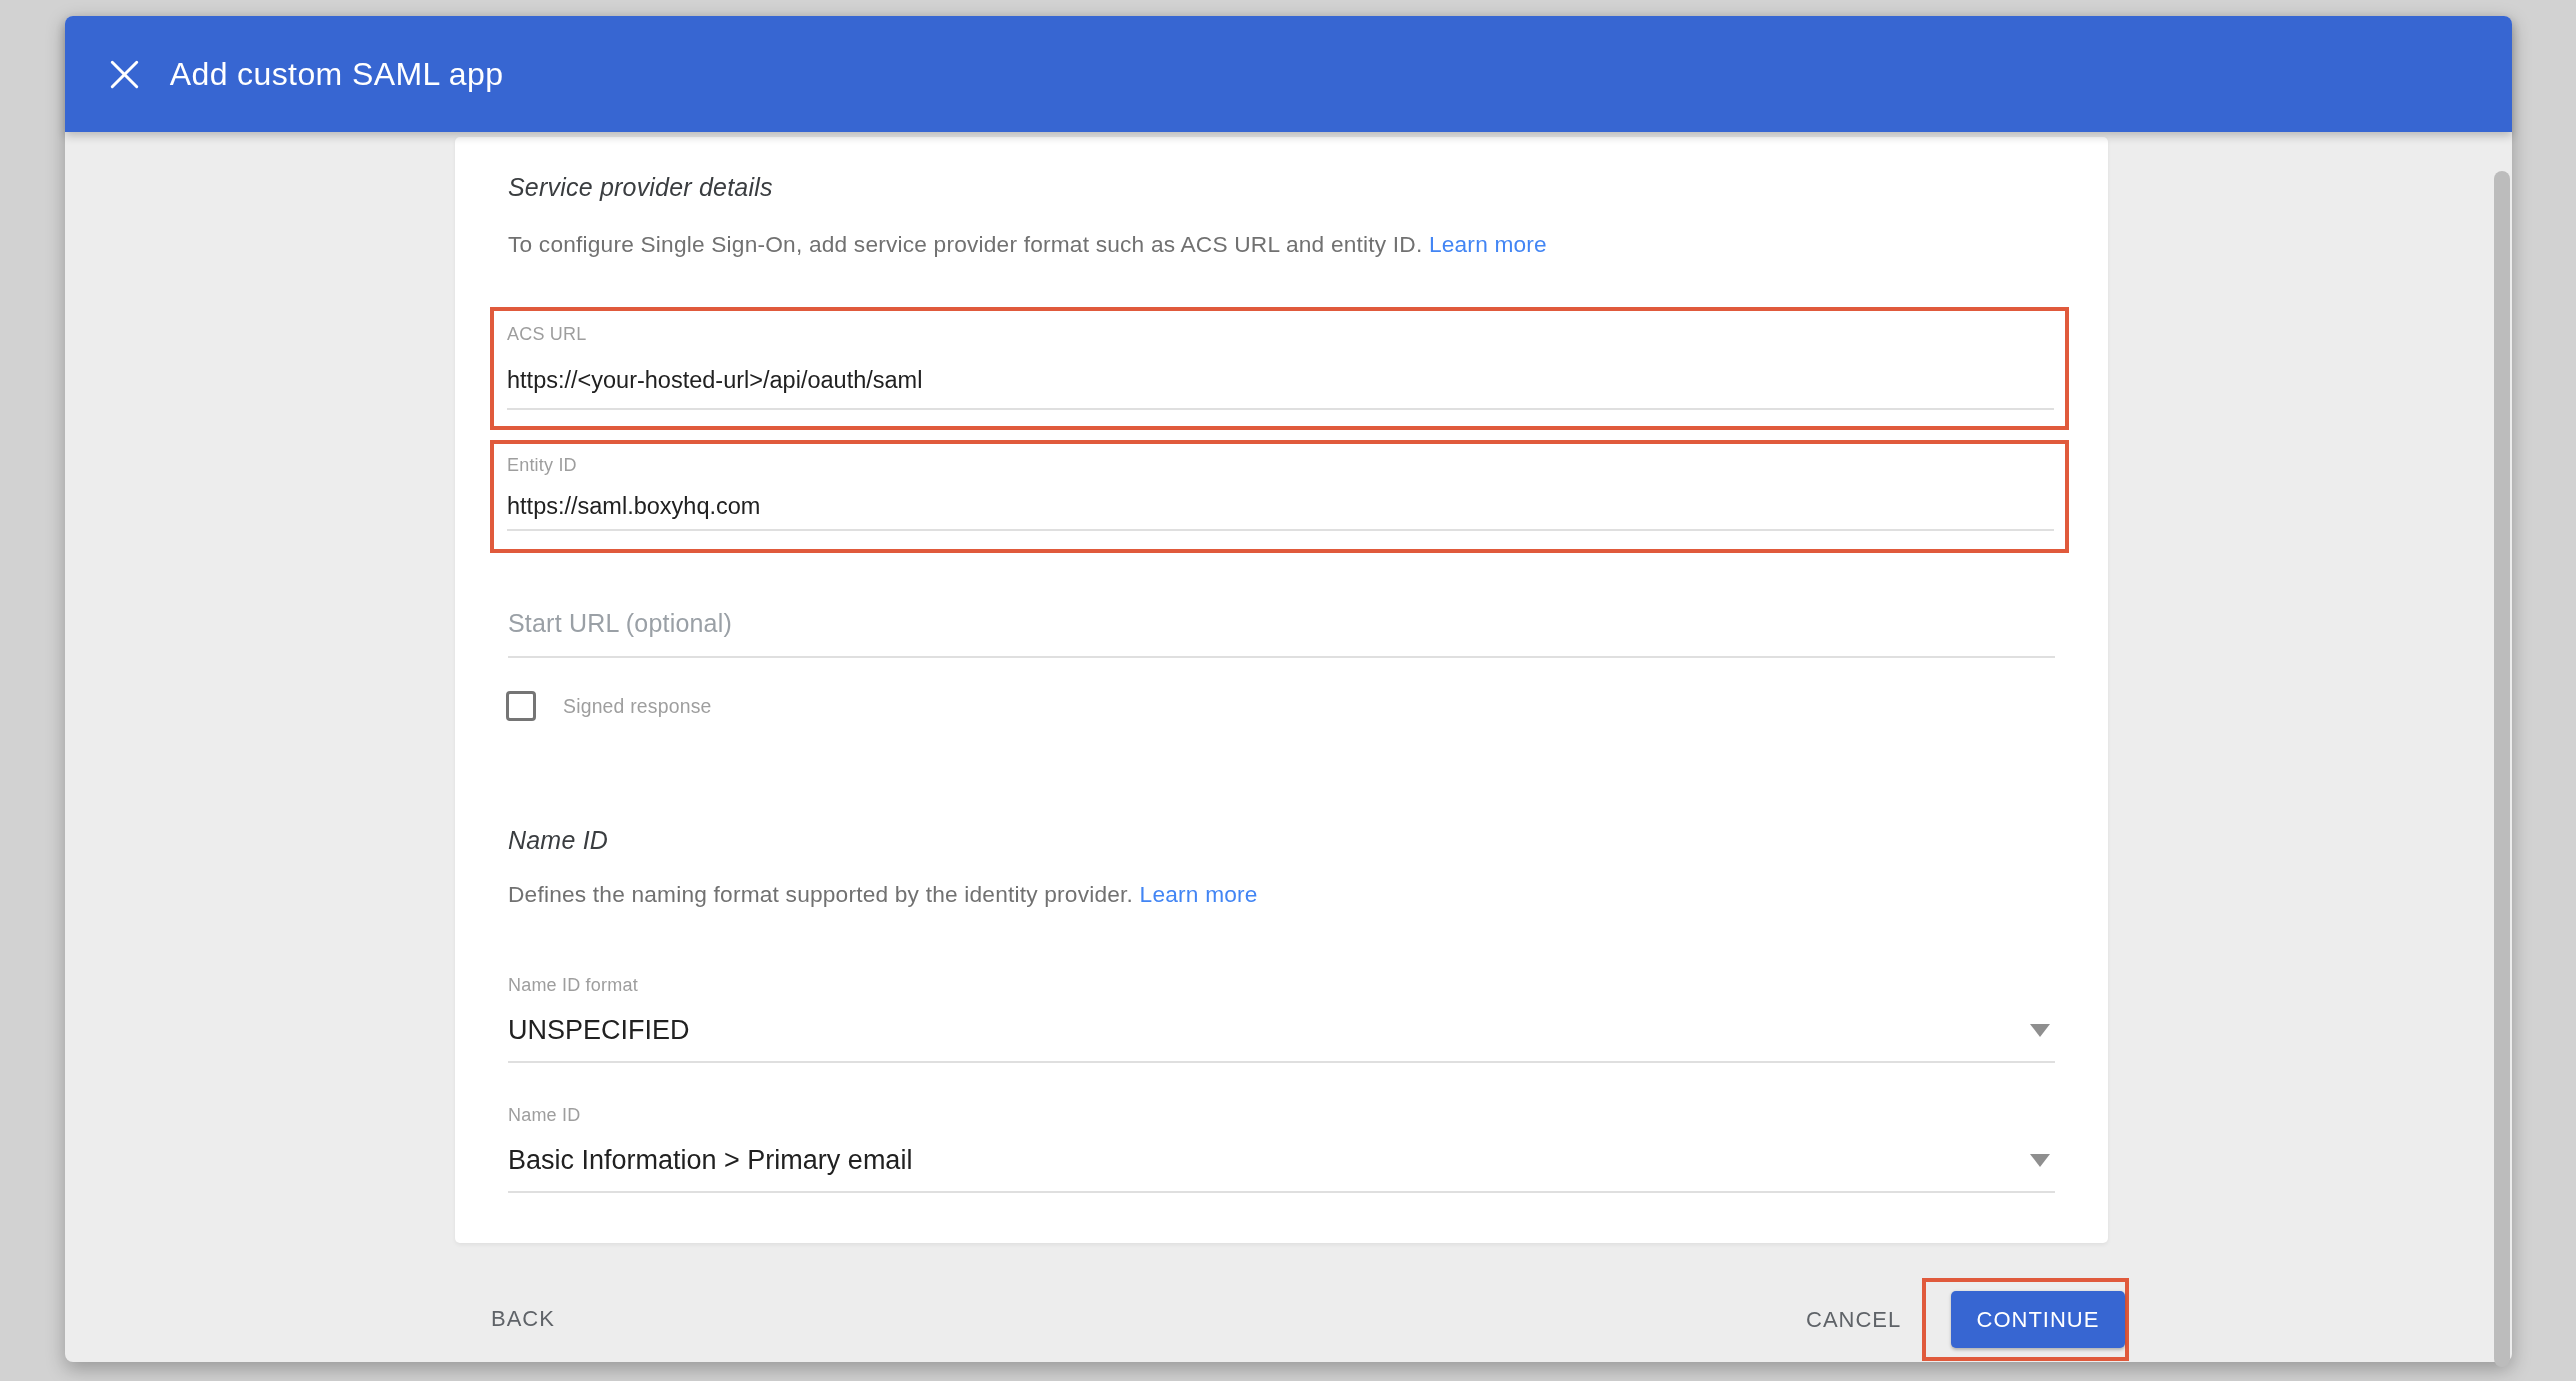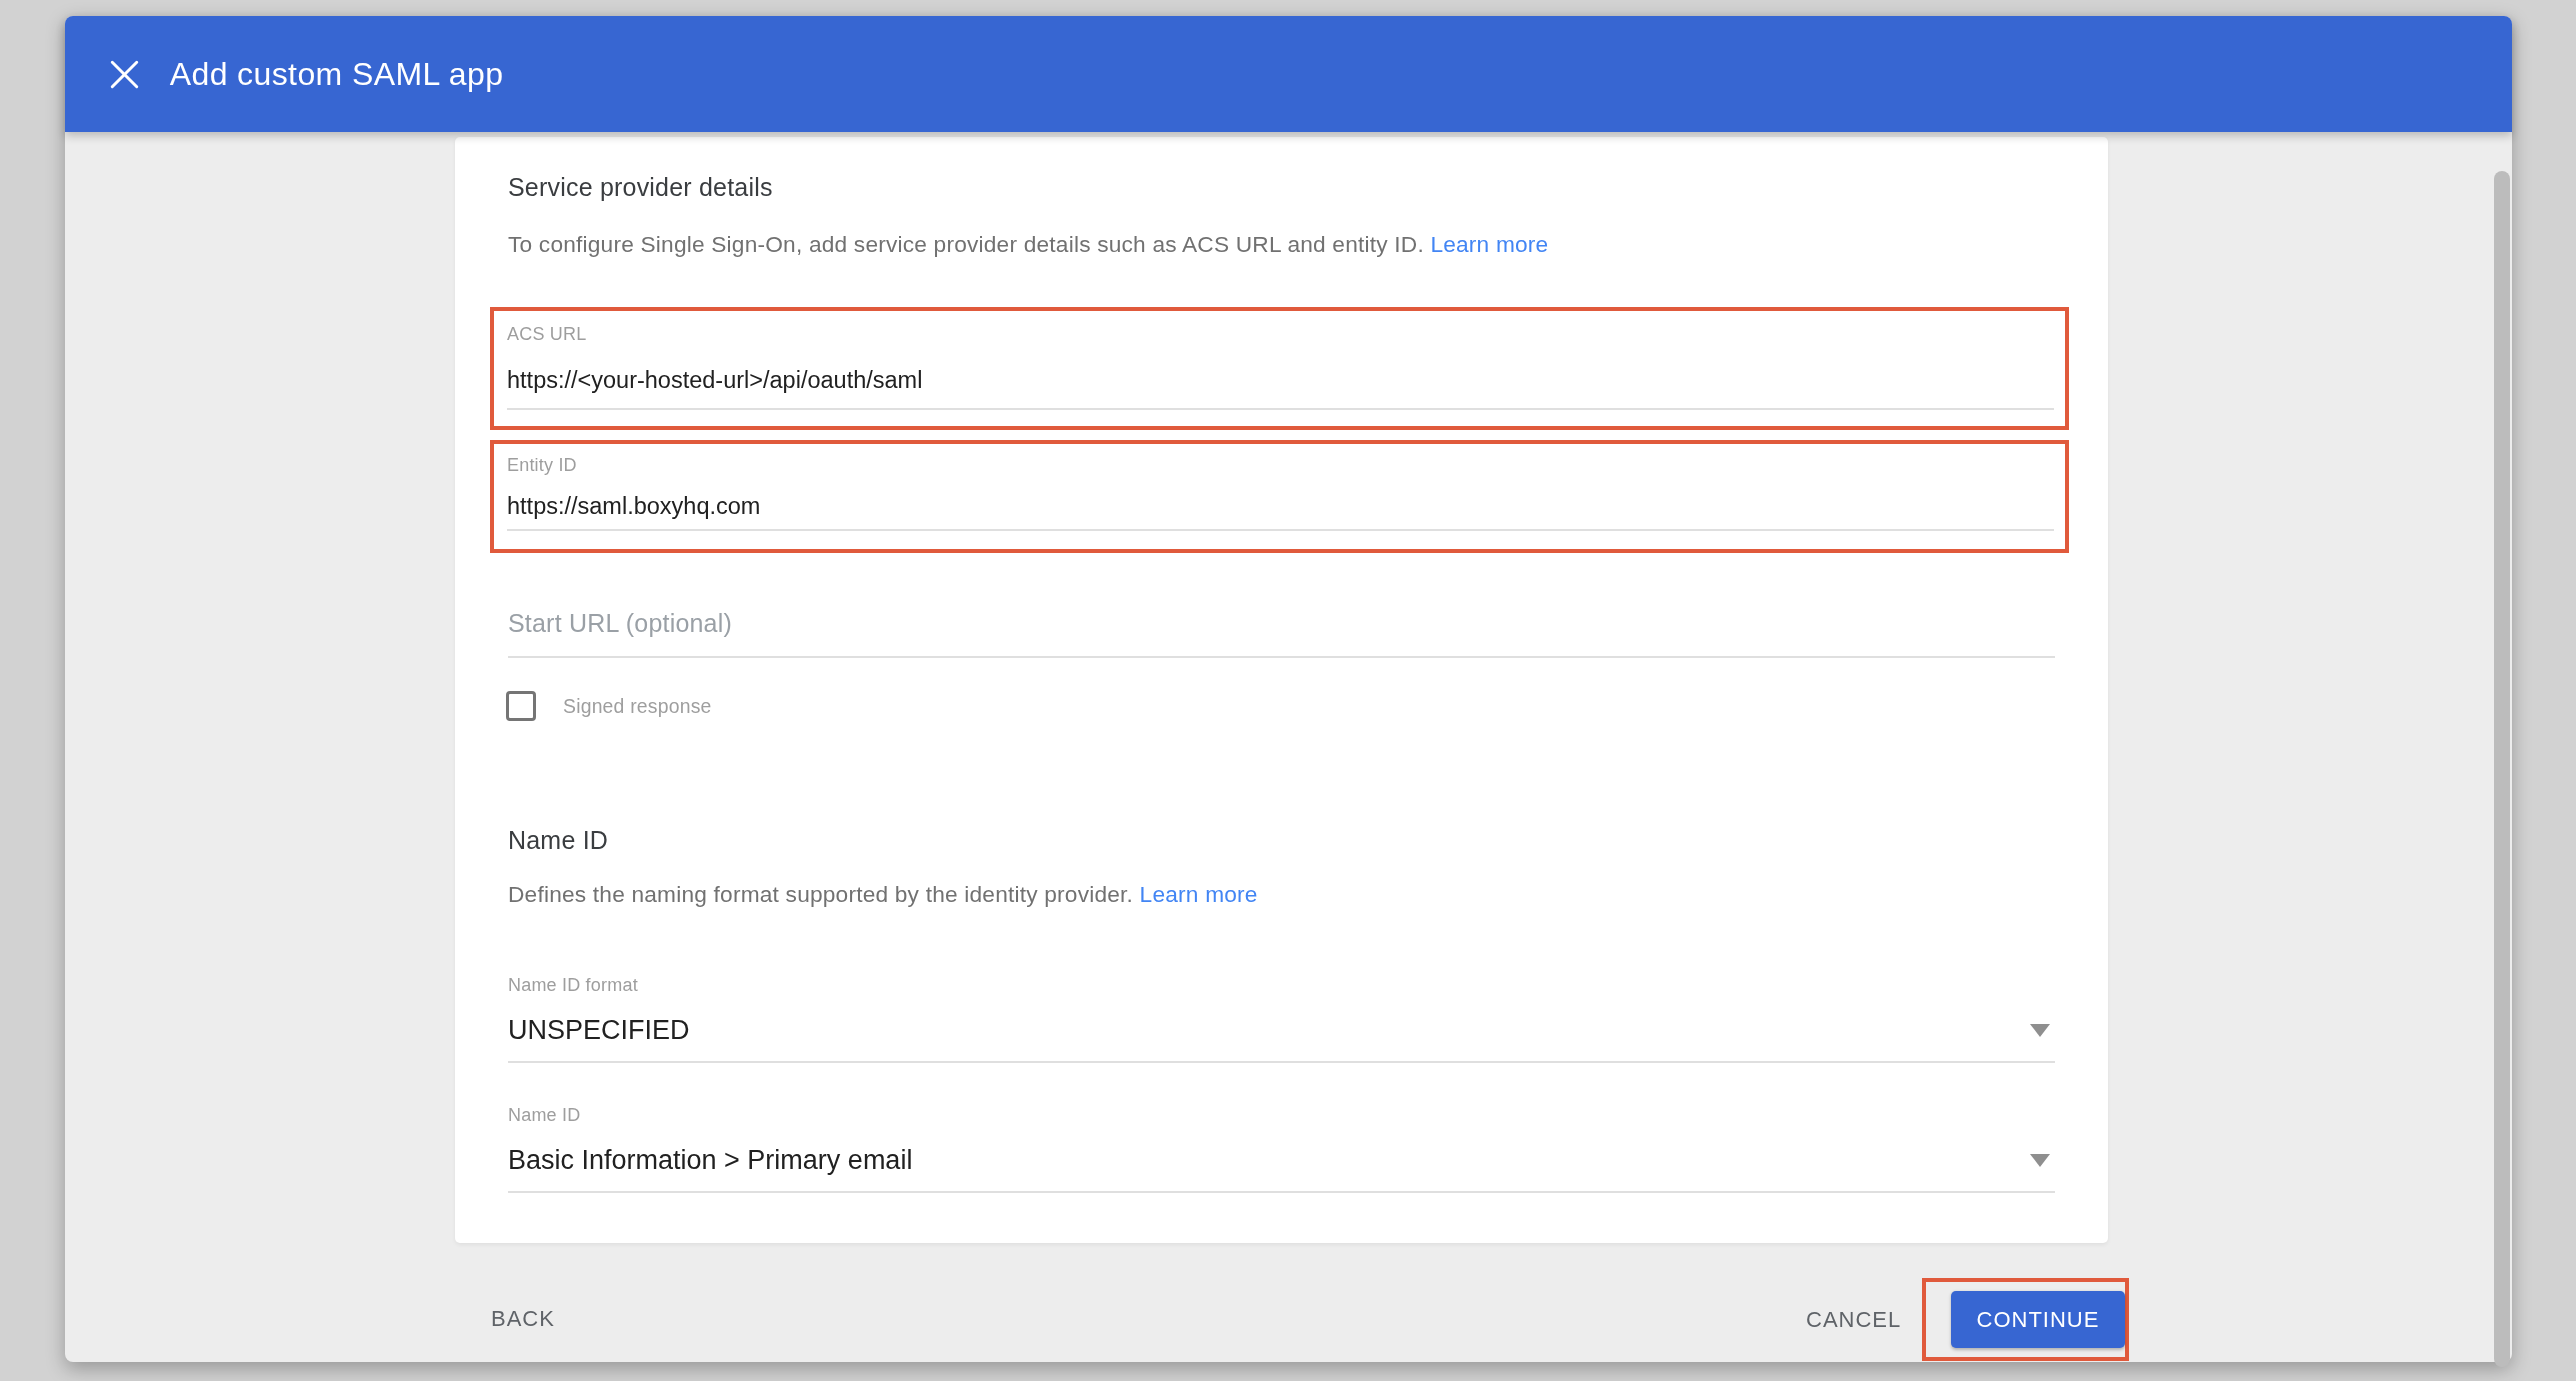--- a/index.html
+++ b/index.html
@@ -48,20 +48,21 @@
     width:1653px; height:1106px;
     background:#ffffff;
     border-radius:4.9px;
     box-shadow:0 1.6px 4px rgba(0,0,0,.06);
     z-index:1;
   }
   .section-heading {
     position:absolute; left:53px;
     font-size:25px; font-weight:500; color:#3a3d40;
     letter-spacing:0.2px;
+    font-style:italic;
   }
   .section-desc {
     position:absolute; left:53px;
     font-size:22.7px; font-weight:400; color:#717171;
     letter-spacing:0.2px;
   }
   .learn-more { color:var(--link-blue,#4285f4); text-decoration:none; cursor:pointer; }
 
   
   .hl-box {
@@ -174,21 +175,21 @@
         <line x1="34" y1="4" x2="4" y2="34" stroke="#ffffff" stroke-width="3.6" stroke-linecap="round"></line>
       </svg>
     </div>
     <div class="dlg-title">Add custom SAML app</div>
   </div>
 
   <div class="card">
 
     <div class="section-heading" style="top:36px;">Service provider details</div>
 
-    <div class="section-desc" style="top:94px;"><span>To configure Single Sign-On, add service provider details such as ACS URL and entity ID. </span><a class="learn-more">Learn more</a></div>
+    <div class="section-desc" style="top:94px;"><span>To configure Single Sign-On, add service provider format such as ACS URL and entity ID. </span><a class="learn-more">Learn more</a></div>
 
     <div class="hl-box" style="left:35px; top:170px; width:1579px; height:123px;">
       <div class="uline-field acs-inner">
         <div class="f-label">ACS URL</div>
         <div class="f-value f-underline">https://&lt;your-hosted-url&gt;/api/oauth/saml</div>
       </div>
     </div>
 
     <div class="hl-box" style="left:35px; top:303px; width:1579px; height:113px;">
       <div class="uline-field entity-inner">

